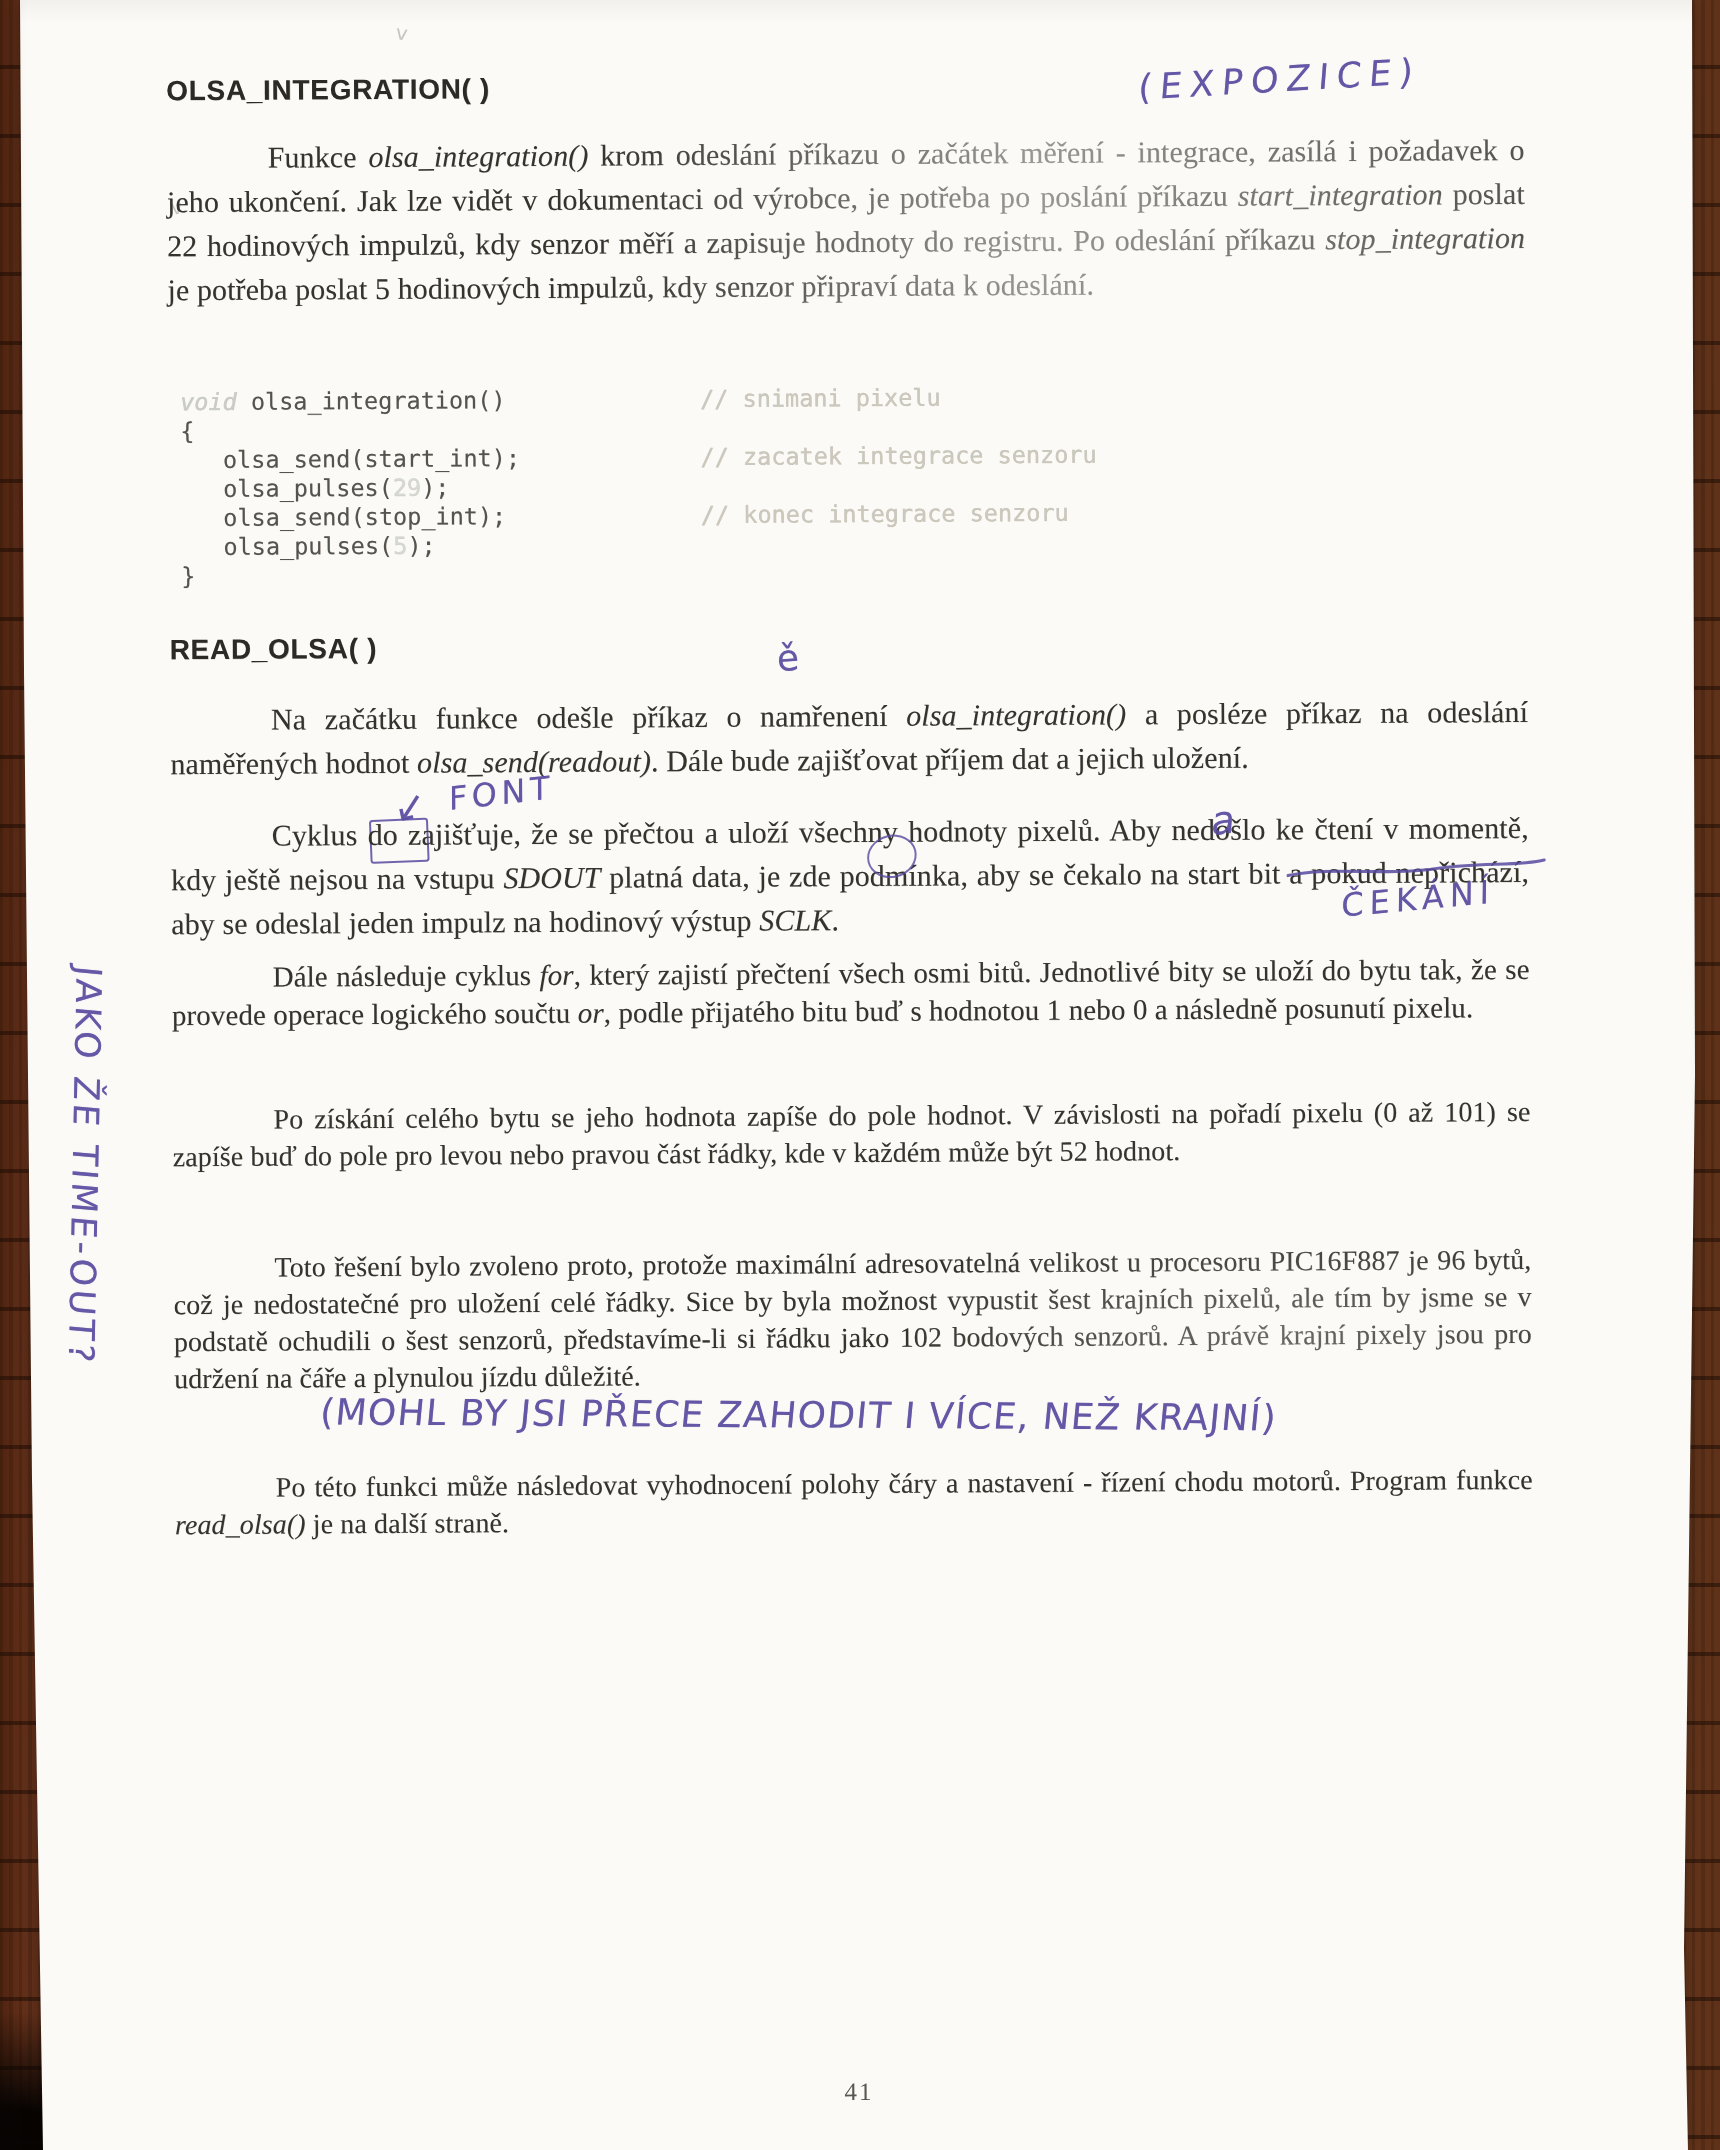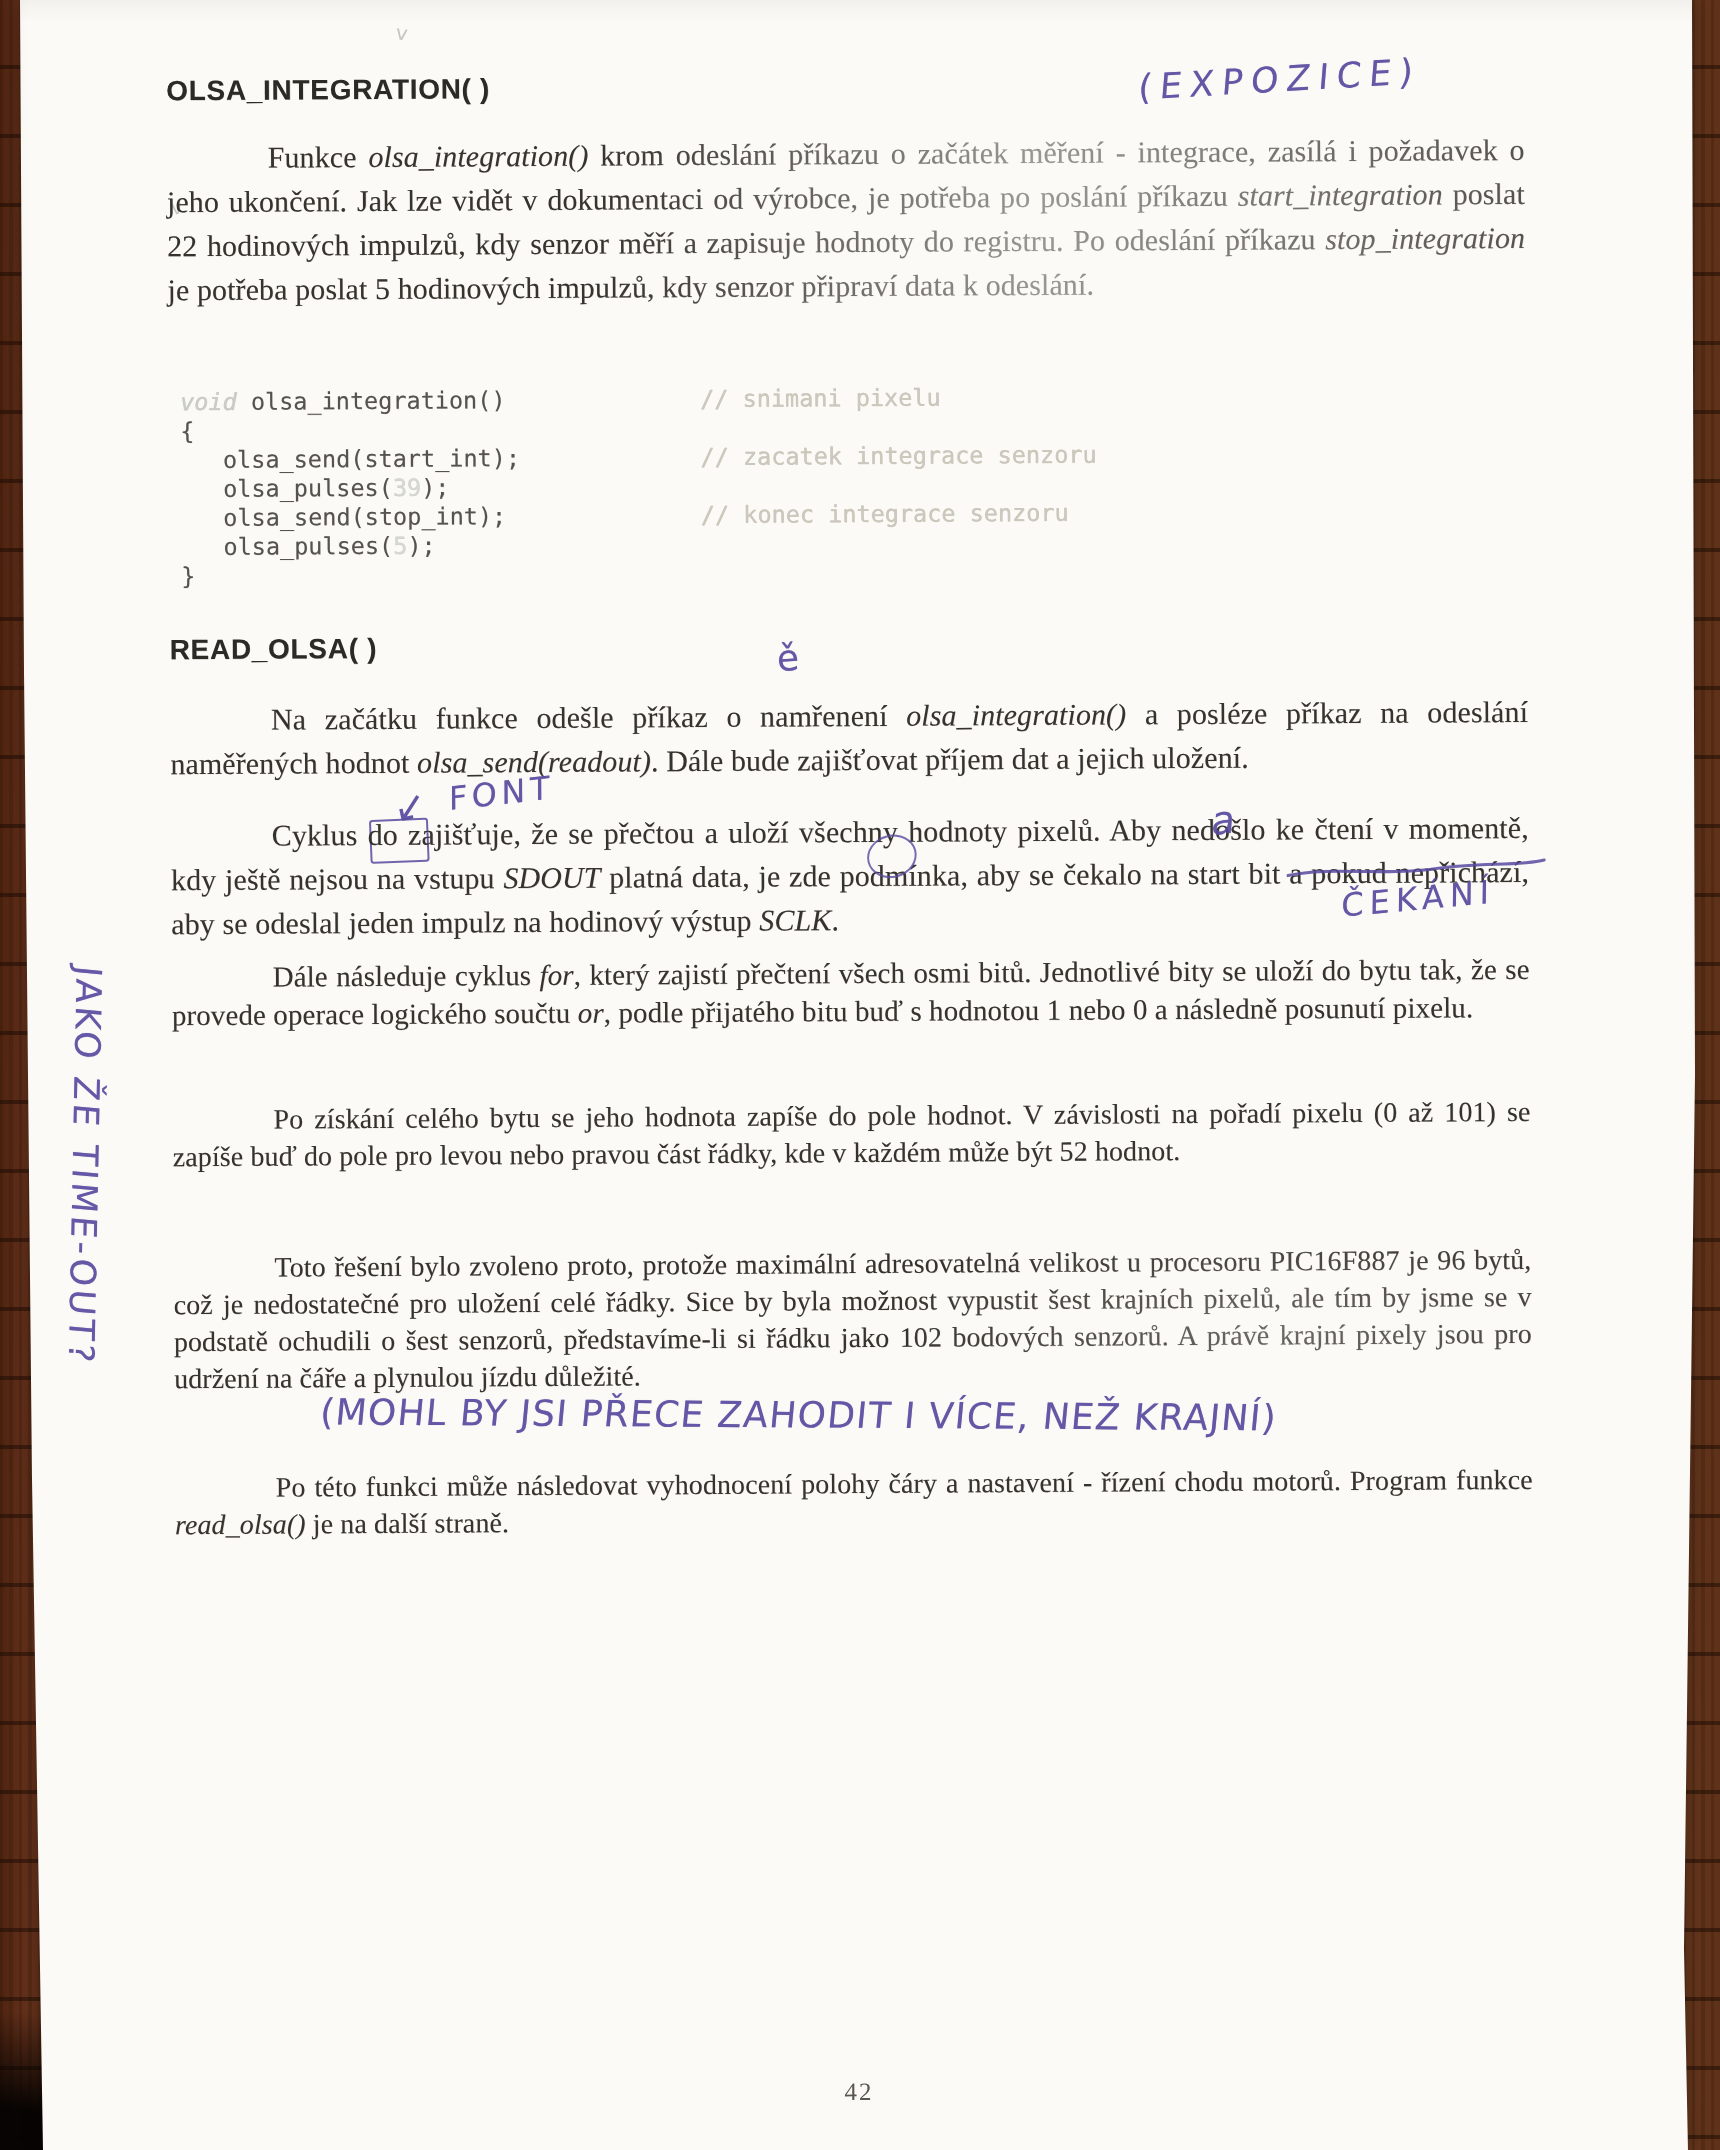--- a/index.html
+++ b/index.html
@@ -103,21 +103,21 @@
 
       <span class="hw hw-expozice">(EXPOZICE)</span>
 
       <div class="para lh65" style="top:132px"><span>Funkce </span><span class="it">olsa_integration()</span><span> krom odeslání příkazu o začátek měření - integrace, zasílá i požadavek o jeho ukončení. Jak lze vidět v dokumentaci od výrobce, je potřeba po poslání příkazu </span><span class="it">start_integration</span><span> poslat 22 hodinových impulzů, kdy senzor měří a zapisuje hodnoty do registru. Po odeslání příkazu </span><span class="it">stop_integration</span><span> je potřeba poslat 5 hodinových impulzů, kdy senzor připraví data k odeslání.</span></div>
       <div class="fade fade-a"></div>
 
       <div class="code">
         <div class="code-line"><span class="kw">void </span><span>olsa_integration()</span><span class="cmt">// snimani pixelu</span></div>
         <div class="code-line"><span>{</span></div>
         <div class="code-line"><span>   olsa_send(start_int);</span><span class="cmt">// zacatek integrace senzoru</span></div>
-        <div class="code-line"><span>   olsa_pulses(</span><span class="num">39</span><span>);</span></div>
+        <div class="code-line"><span>   olsa_pulses(</span><span class="num">29</span><span>);</span></div>
         <div class="code-line"><span>   olsa_send(stop_int);</span><span class="cmt">// konec integrace senzoru</span></div>
         <div class="code-line"><span>   olsa_pulses(</span><span class="num">5</span><span>);</span></div>
         <div class="code-line"><span>}</span></div>
       </div>
 
       <h1 class="heading" style="top:630px">READ_OLSA( )</h1>
 
       <span class="hw hw-caron">ě</span>
 
       <div class="para lh65" style="top:694px"><span>Na začátku funkce odešle příkaz o namřenení </span><span class="it">olsa_integration()</span><span> a posléze příkaz na odeslání naměřených hodnot </span><span class="it">olsa_send(readout)</span><span>. Dále bude zajišťovat příjem dat a jejich uložení.</span></div>
@@ -141,18 +141,18 @@
 
       <div class="para lh55" style="top:1245px"><span>Toto řešení bylo zvoleno proto, protože maximální adresovatelná velikost u procesoru PIC16F887 je 96 bytů, což je nedostatečné pro uložení celé řádky. Sice by byla možnost vypustit šest krajních pixelů, ale tím by jsme se v podstatě ochudili o šest senzorů, představíme-li si řádku jako 102 bodových senzorů. A právě krajní pixely jsou pro udržení na čáře a plynulou jízdu důležité.</span></div>
       <div class="fade fade-b"></div>
 
       <span class="hw hw-mohl">(MOHL BY JSI PŘECE ZAHODIT I VÍCE, NEŽ KRAJNÍ)</span>
 
       <div class="para lh55" style="top:1465px"><span>Po této funkci může následovat vyhodnocení polohy čáry a nastavení - řízení chodu motorů. Program funkce </span><span class="it">read_olsa()</span><span> je na další straně.</span></div>
 
       <span class="hw hw-vertical">JAKO ŽE TIME-OUT?</span>
 
-      <div class="page-num">42</div>
+      <div class="page-num">41</div>
 
     </div>
   </div>
 </div>
 
 
 </body></html>

